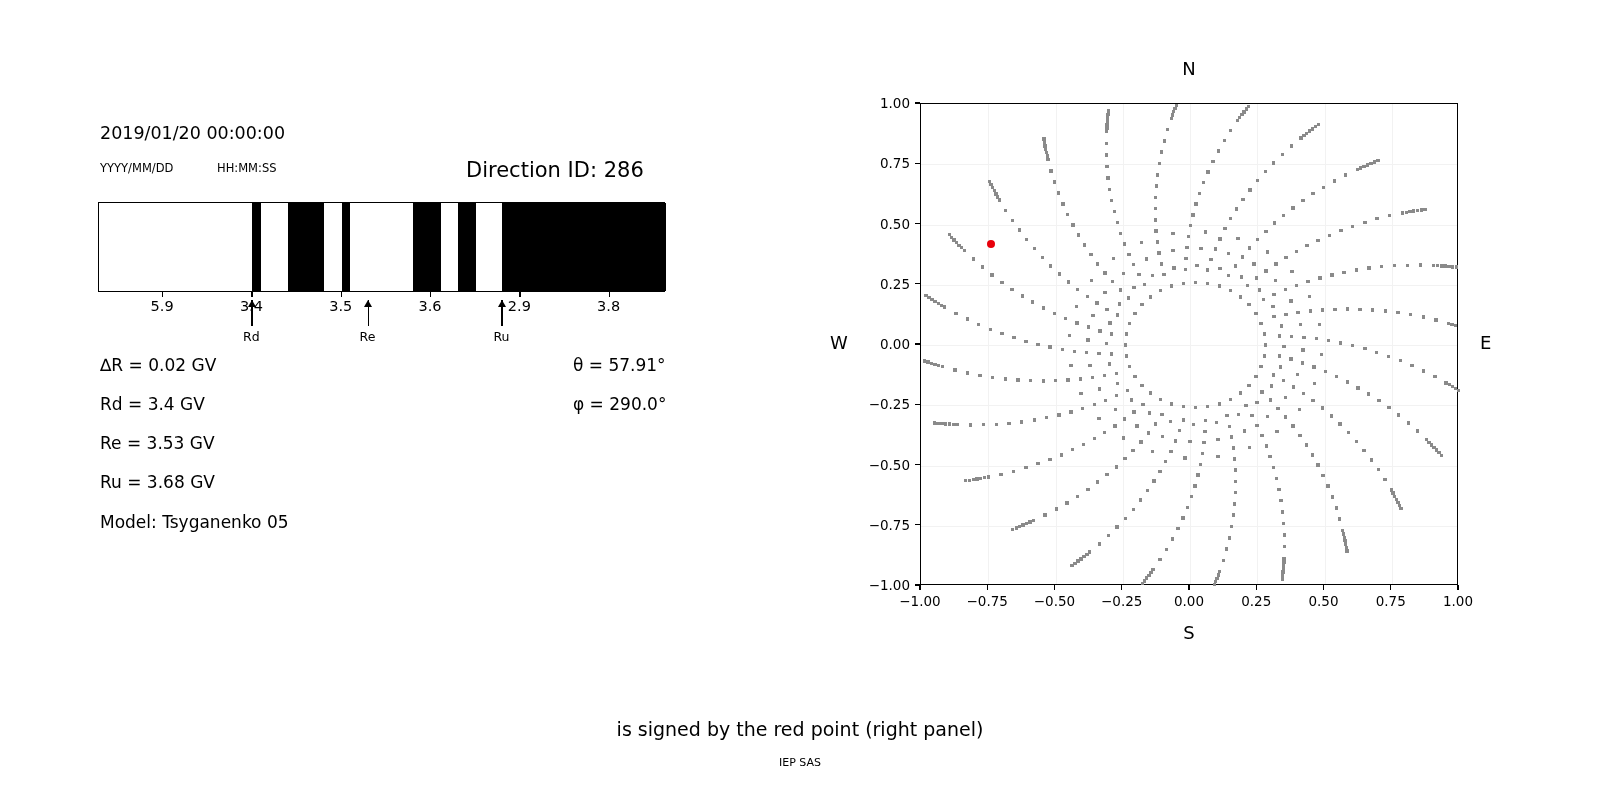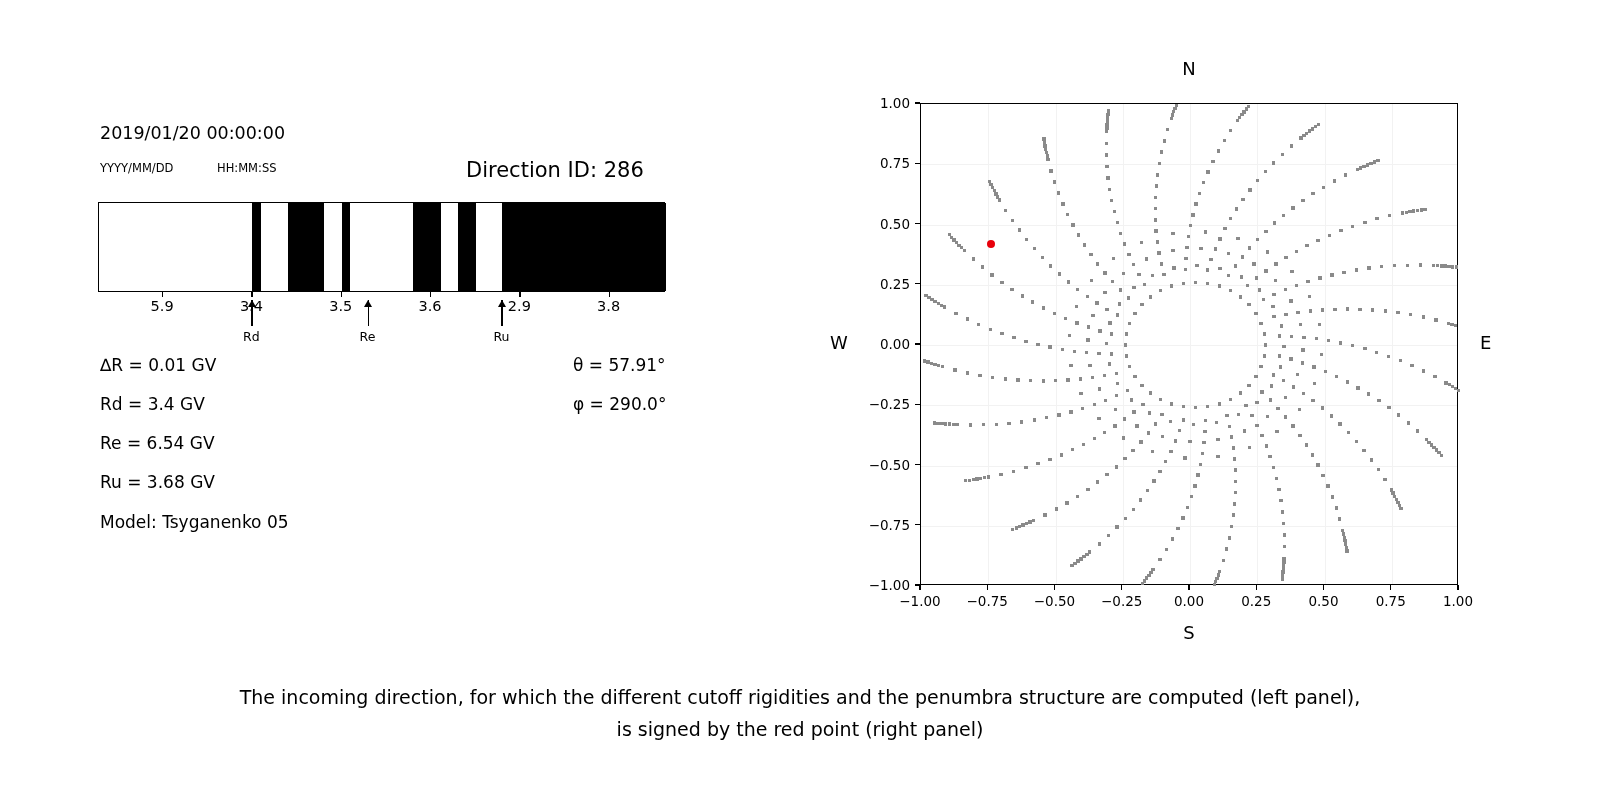--- a/index.html
+++ b/index.html
@@ -92,23 +92,23 @@
   <div class="abs" id="pen-arrows" style="left:0;top:0;width:1600px;height:800px;pointer-events:none;">
       <div class="arrow" style="left: 251.427px; top: 300px; height: 26px;"></div>
       <div class="arrowlbl" style="left: 251.427px; top: 329px;">Rd</div>
       <div class="arrow" style="left: 367.524px; top: 300px; height: 26px;"></div>
       <div class="arrowlbl" style="left: 367.524px; top: 329px;">Re</div>
       <div class="arrow" style="left: 501.482px; top: 300px; height: 26px;"></div>
       <div class="arrowlbl" style="left: 501.482px; top: 329px;">Ru</div>
     </div>
 
   <div class="abs" id="paramblock" style="left:0;top:0;width:700px;height:250px;">
-      <div class="abs nosel param" style="top: 355px;">∆R = 0.01 GV</div>
+      <div class="abs nosel param" style="top: 355px;">∆R = 0.02 GV</div>
       <div class="abs nosel param" style="top: 394px;">Rd = 3.4 GV</div>
-      <div class="abs nosel param" style="top: 433px;">Re = 6.54 GV</div>
+      <div class="abs nosel param" style="top: 433px;">Re = 3.53 GV</div>
       <div class="abs nosel param" style="top: 472px;">Ru = 3.68 GV</div>
       <div class="abs nosel param" style="top: 512px;">Model: Tsyganenko 05</div>
       <div class="abs nosel paramR" style="top: 355px;">θ = 57.91°</div>
       <div class="abs nosel paramR" style="top: 394px;">φ = 290.0°</div>
     </div>
 
   <div class="abs" id="polar">
     <div id="gridlayer">
         <div class="gl glv" style="left: 67.25px;"></div>
         <div class="gl glv" style="left: 134.5px;"></div>
@@ -788,15 +788,15 @@
       <div class="abs" style="left: 1390.15px; top: 585px; width: 1.2px; height: 5px; background: rgb(0, 0, 0);"></div>
       <div class="xtlbl" style="left: 1390.75px; top: 593px;">0.75</div>
       <div class="abs" style="left: 1457.4px; top: 585px; width: 1.2px; height: 5px; background: rgb(0, 0, 0);"></div>
       <div class="xtlbl" style="left: 1458px; top: 593px;">1.00</div>
       <div class="compass" style="left: 1189px; top: 58px; transform: translateX(-50%);">N</div>
       <div class="compass" style="left: 1189px; top: 622px; transform: translateX(-50%);">S</div>
       <div class="compass" style="left: 830px; top: 332px; transform: translateX(0px);">W</div>
       <div class="compass" style="left: 1480px; top: 332px; transform: translateX(0px);">E</div>
     </div>
 
-  <div class="cap" style="top:686px;">The incoming direction, for which the different cutoff rigidities and the penumbra structure are computed (left panel),</div>
   <div class="cap" style="top:718px;">is signed by the red point (right panel)</div>
+  <div class="footer" style="top:756px;">IEP SAS</div>
 </div>
 
 </body></html>

